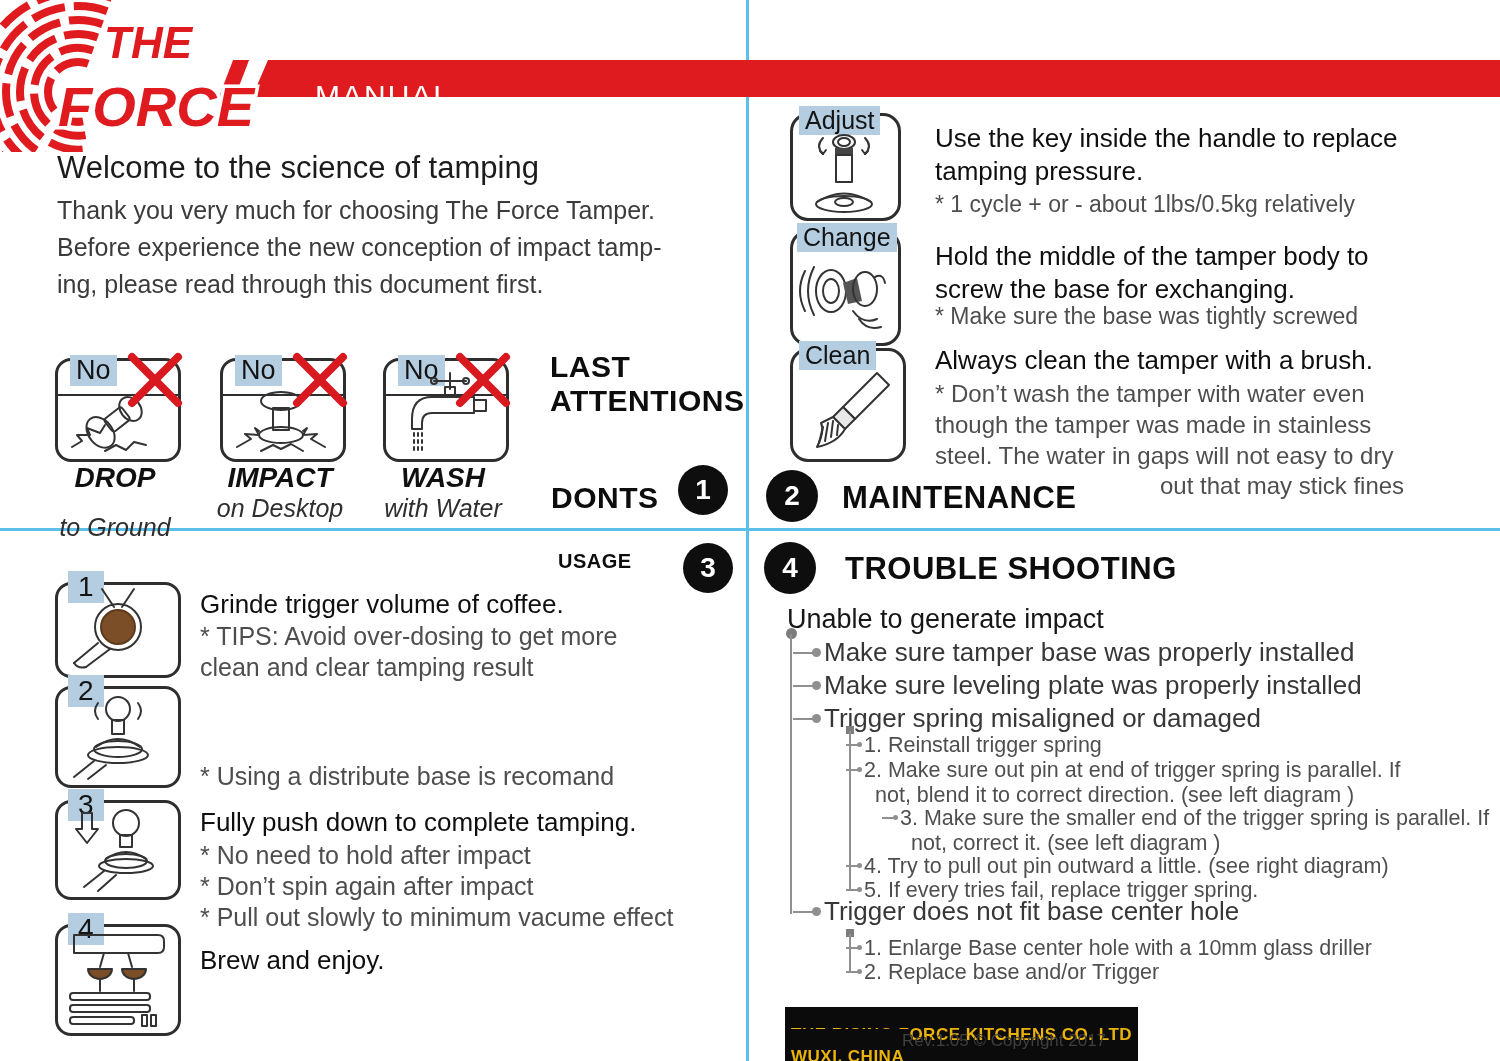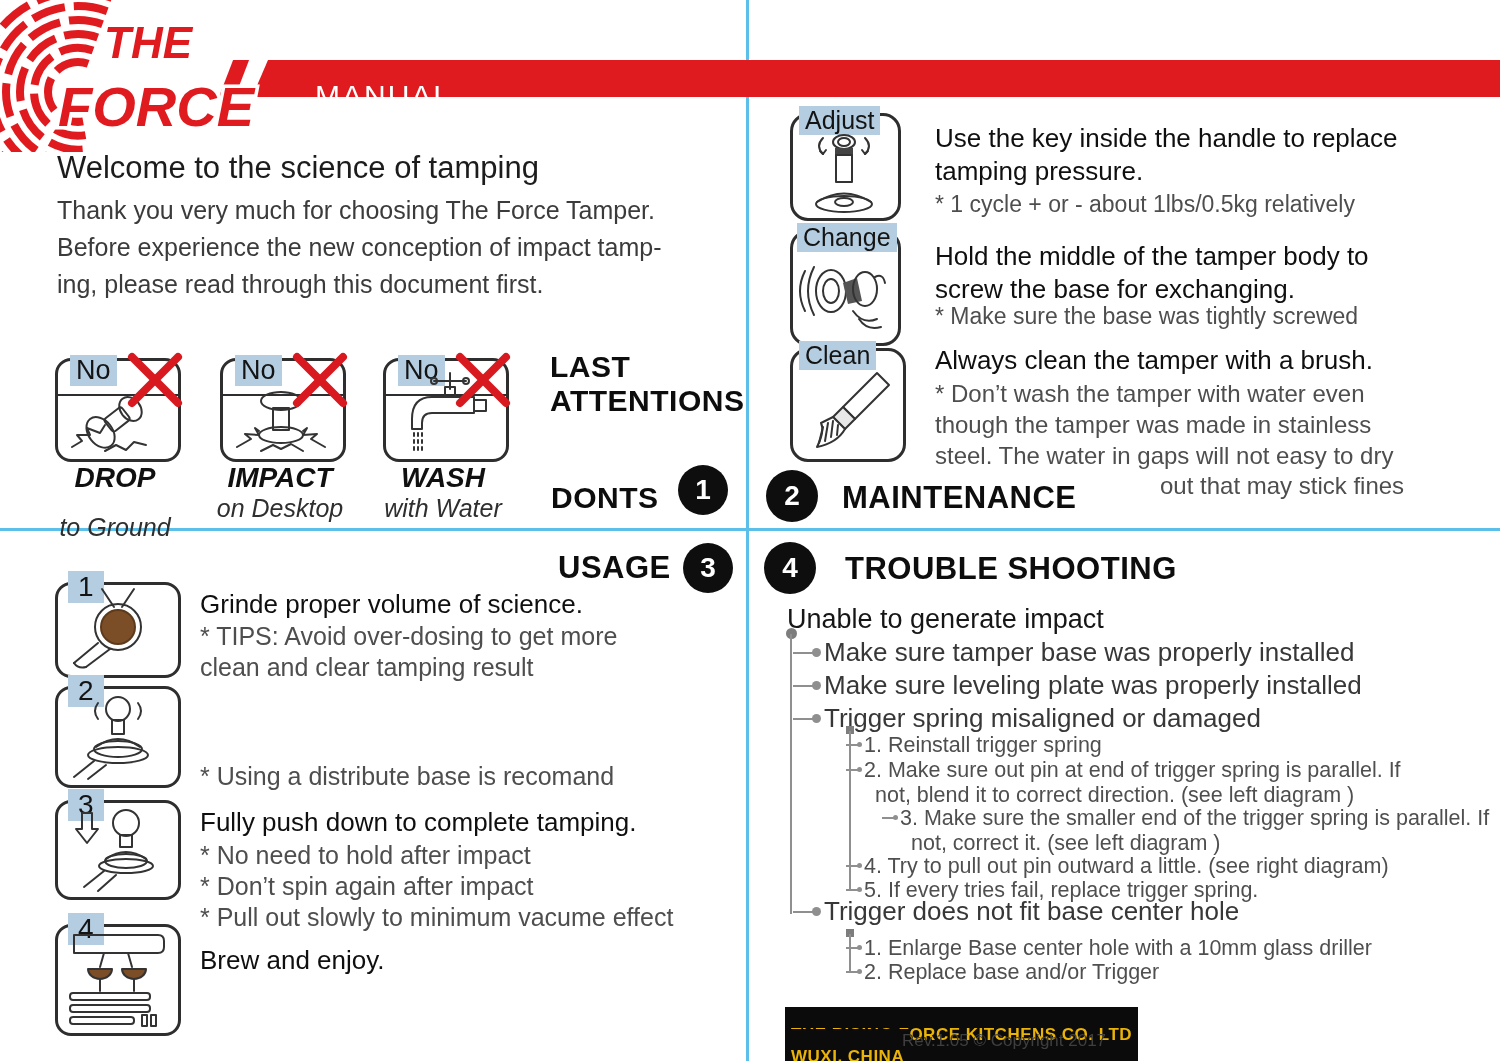--- a/index.html
+++ b/index.html
@@ -234,38 +234,38 @@
   <div class="note-t" style="left:1160px;top:470px;font-size:24px;">out that may stick fines</div>
   <div class="note-t" style="left:935px;top:378px;font-size:24px;">
     <div>* Don’t wash the tamper with water even</div>
     <div>though the tamper was made in stainless</div>
     <div>steel. The water in gaps will not easy to dry</div>
   </div>
 
   <div class="circle-num" style="left:766px;top:470px;width:52px;height:52px;">2</div>
   <div class="sec-h" style="left:842px;top:480px;font-size:31px;">MAINTENANCE</div>
 
-  <div class="sec-h" style="left:558px;top:550px;font-size:31px;">USAGE</div>
+  <div class="sec-h" style="left:558px;top:550px;font-size:20px;">USAGE</div>
   <div class="circle-num" style="left:683px;top:543px;width:50px;height:50px;">3</div>
 
   <div class="sbox" style="left:55px;top:582px;width:120px;height:90px;">
     <div class="badge" style="top:-14px;left:10px;font-size:28px;padding:0 10px;">1</div>
     <svg style="position:absolute;left:2px;top:2px;" width="112" height="82" viewBox="0 0 112 82">
       <g class="sketch">
         <line x1="42" y1="2" x2="54" y2="20"></line>
         <line x1="74" y1="2" x2="62" y2="20"></line>
         <circle cx="58" cy="40" r="23"></circle>
         <circle cx="58" cy="40" r="17" fill="#7b4e27" stroke="#5d3a1c"></circle>
         <line x1="38" y1="56" x2="14" y2="76"></line>
         <line x1="50" y1="62" x2="26" y2="80"></line>
         <path d="M14 76 Q18 82 26 80"></path>
       </g>
     </svg>
   </div>
-  <div class="main-t" style="left:200px;top:588px;">Grinde proper volume of science.</div>
+  <div class="main-t" style="left:200px;top:588px;">Grinde trigger volume of coffee.</div>
   <div class="note-t" style="left:200px;top:621px;font-size:25px;">
     <div>* TIPS: Avoid over-dosing to get more</div>
     <div>clean and clear tamping result</div>
   </div>
 
   <div class="sbox" style="left:55px;top:686px;width:120px;height:96px;">
     <div class="badge" style="top:-14px;left:10px;font-size:28px;padding:0 10px;">2</div>
     <svg style="position:absolute;left:2px;top:4px;" width="112" height="88" viewBox="0 0 112 88">
       <g class="sketch">
         <circle cx="58" cy="16" r="12"></circle>

